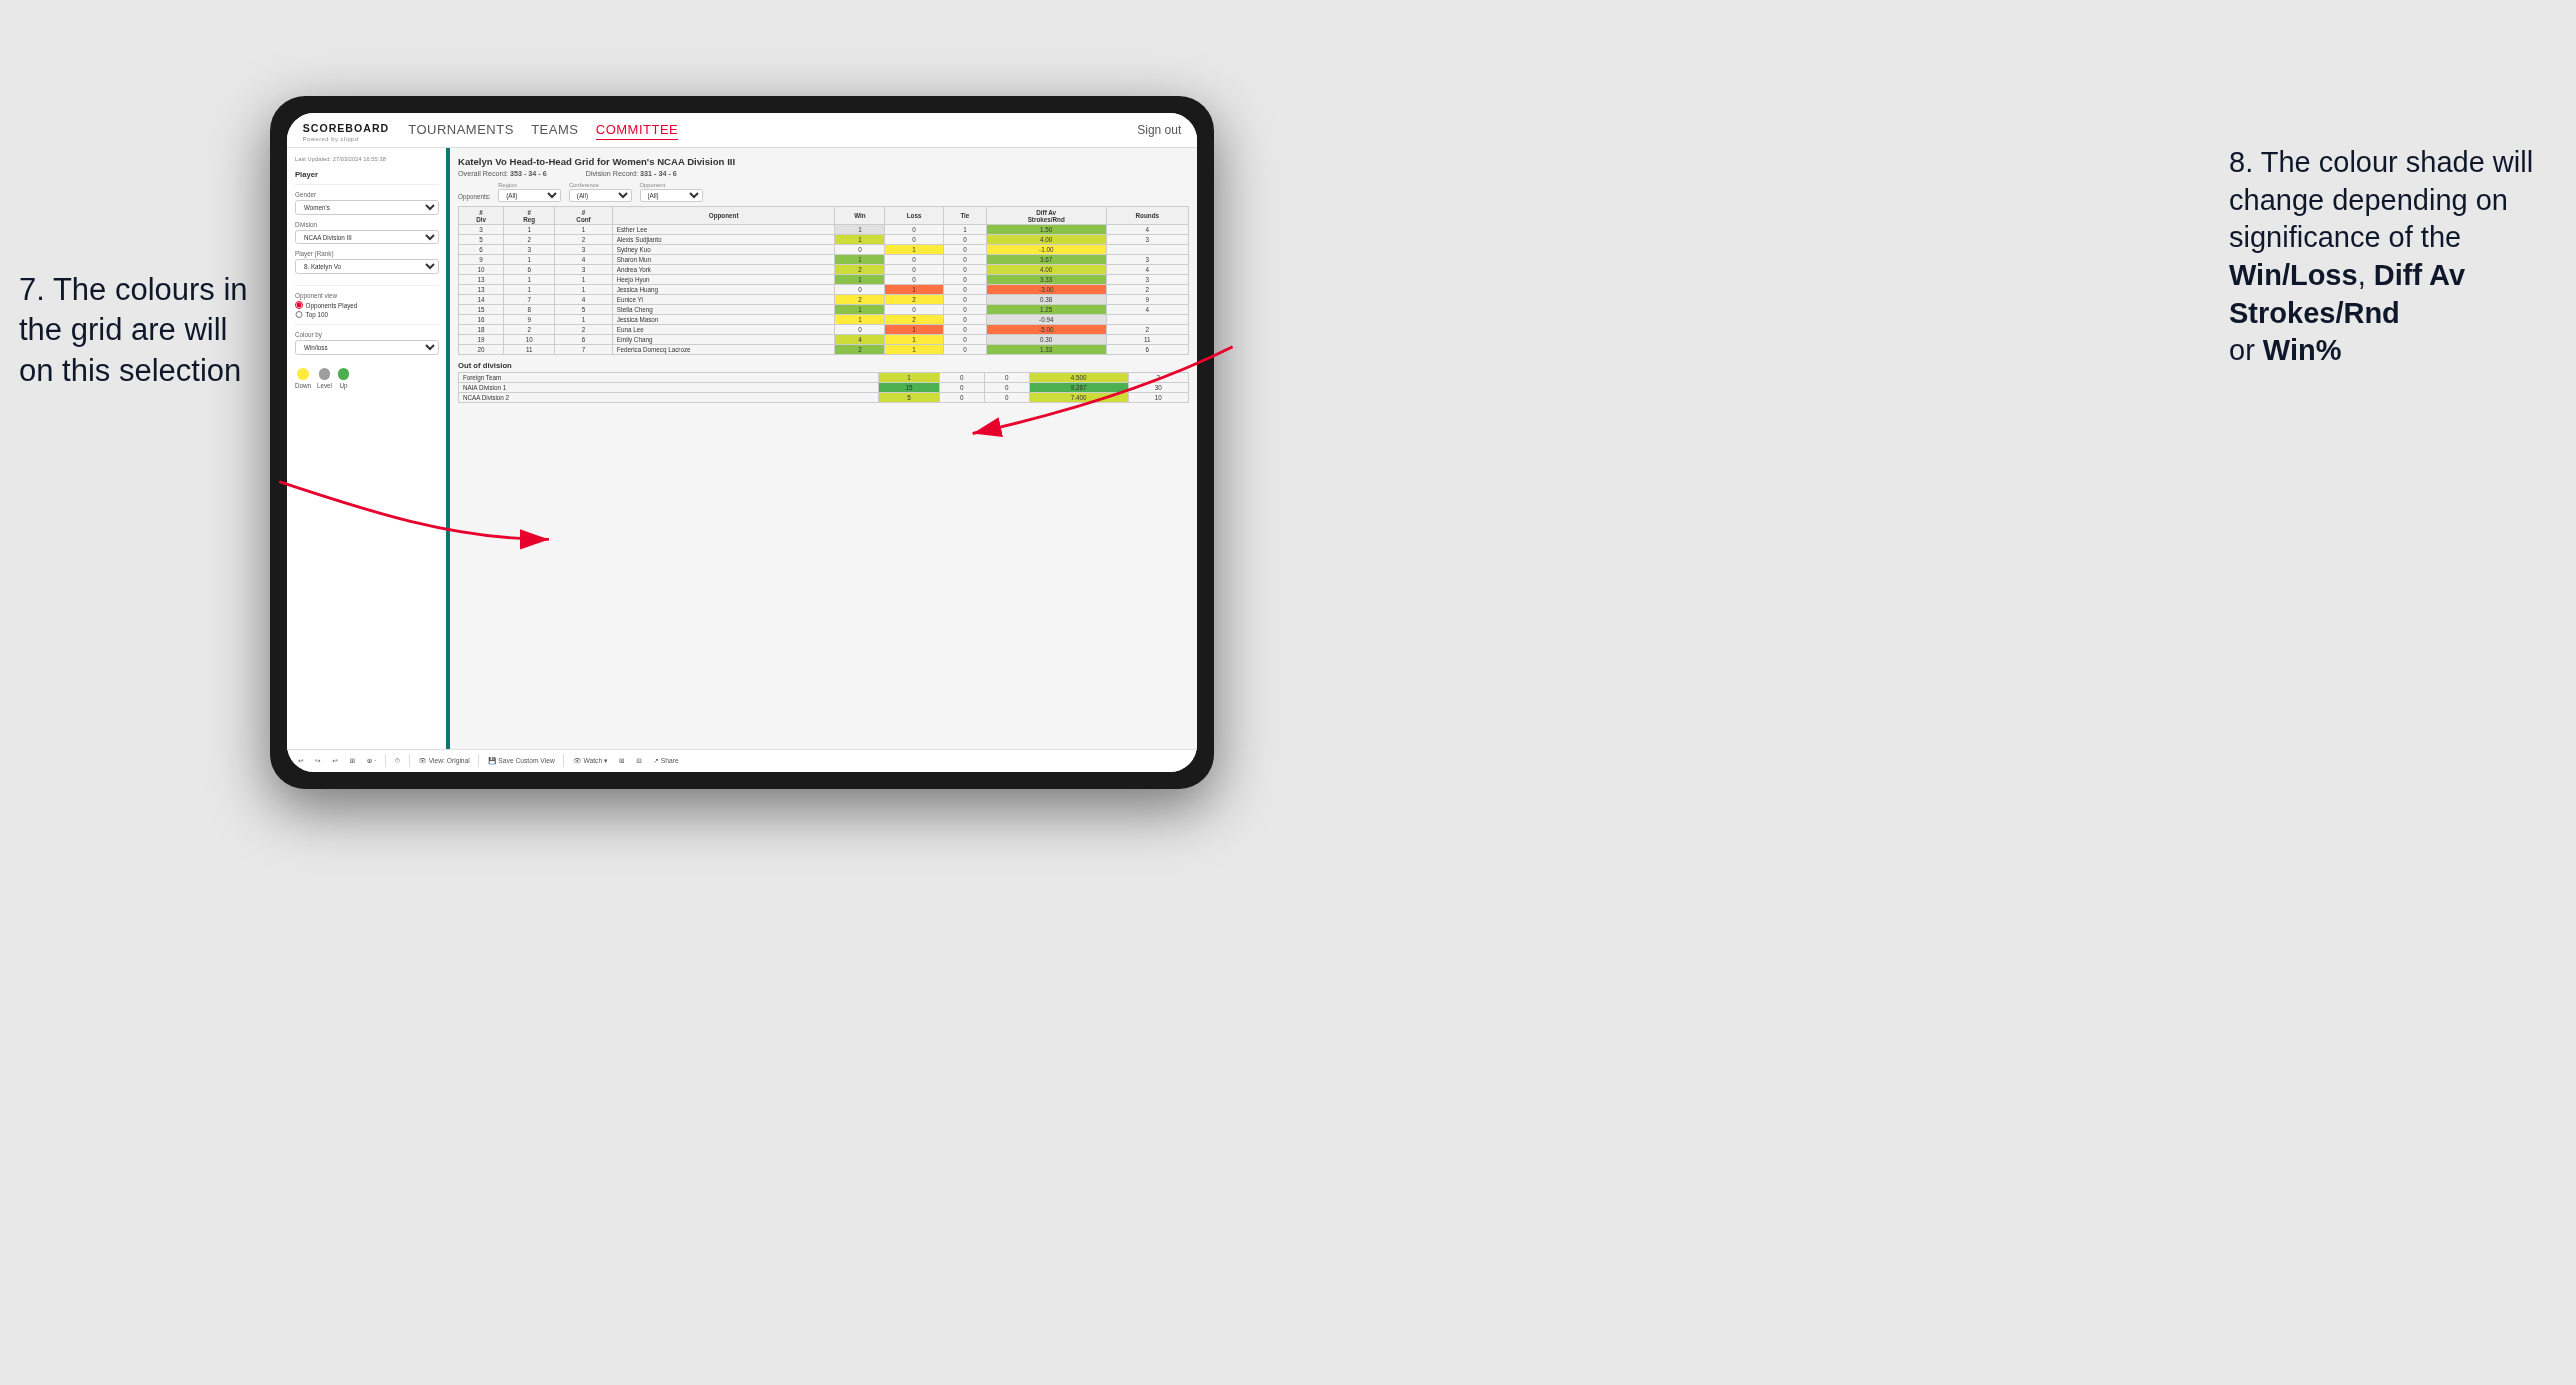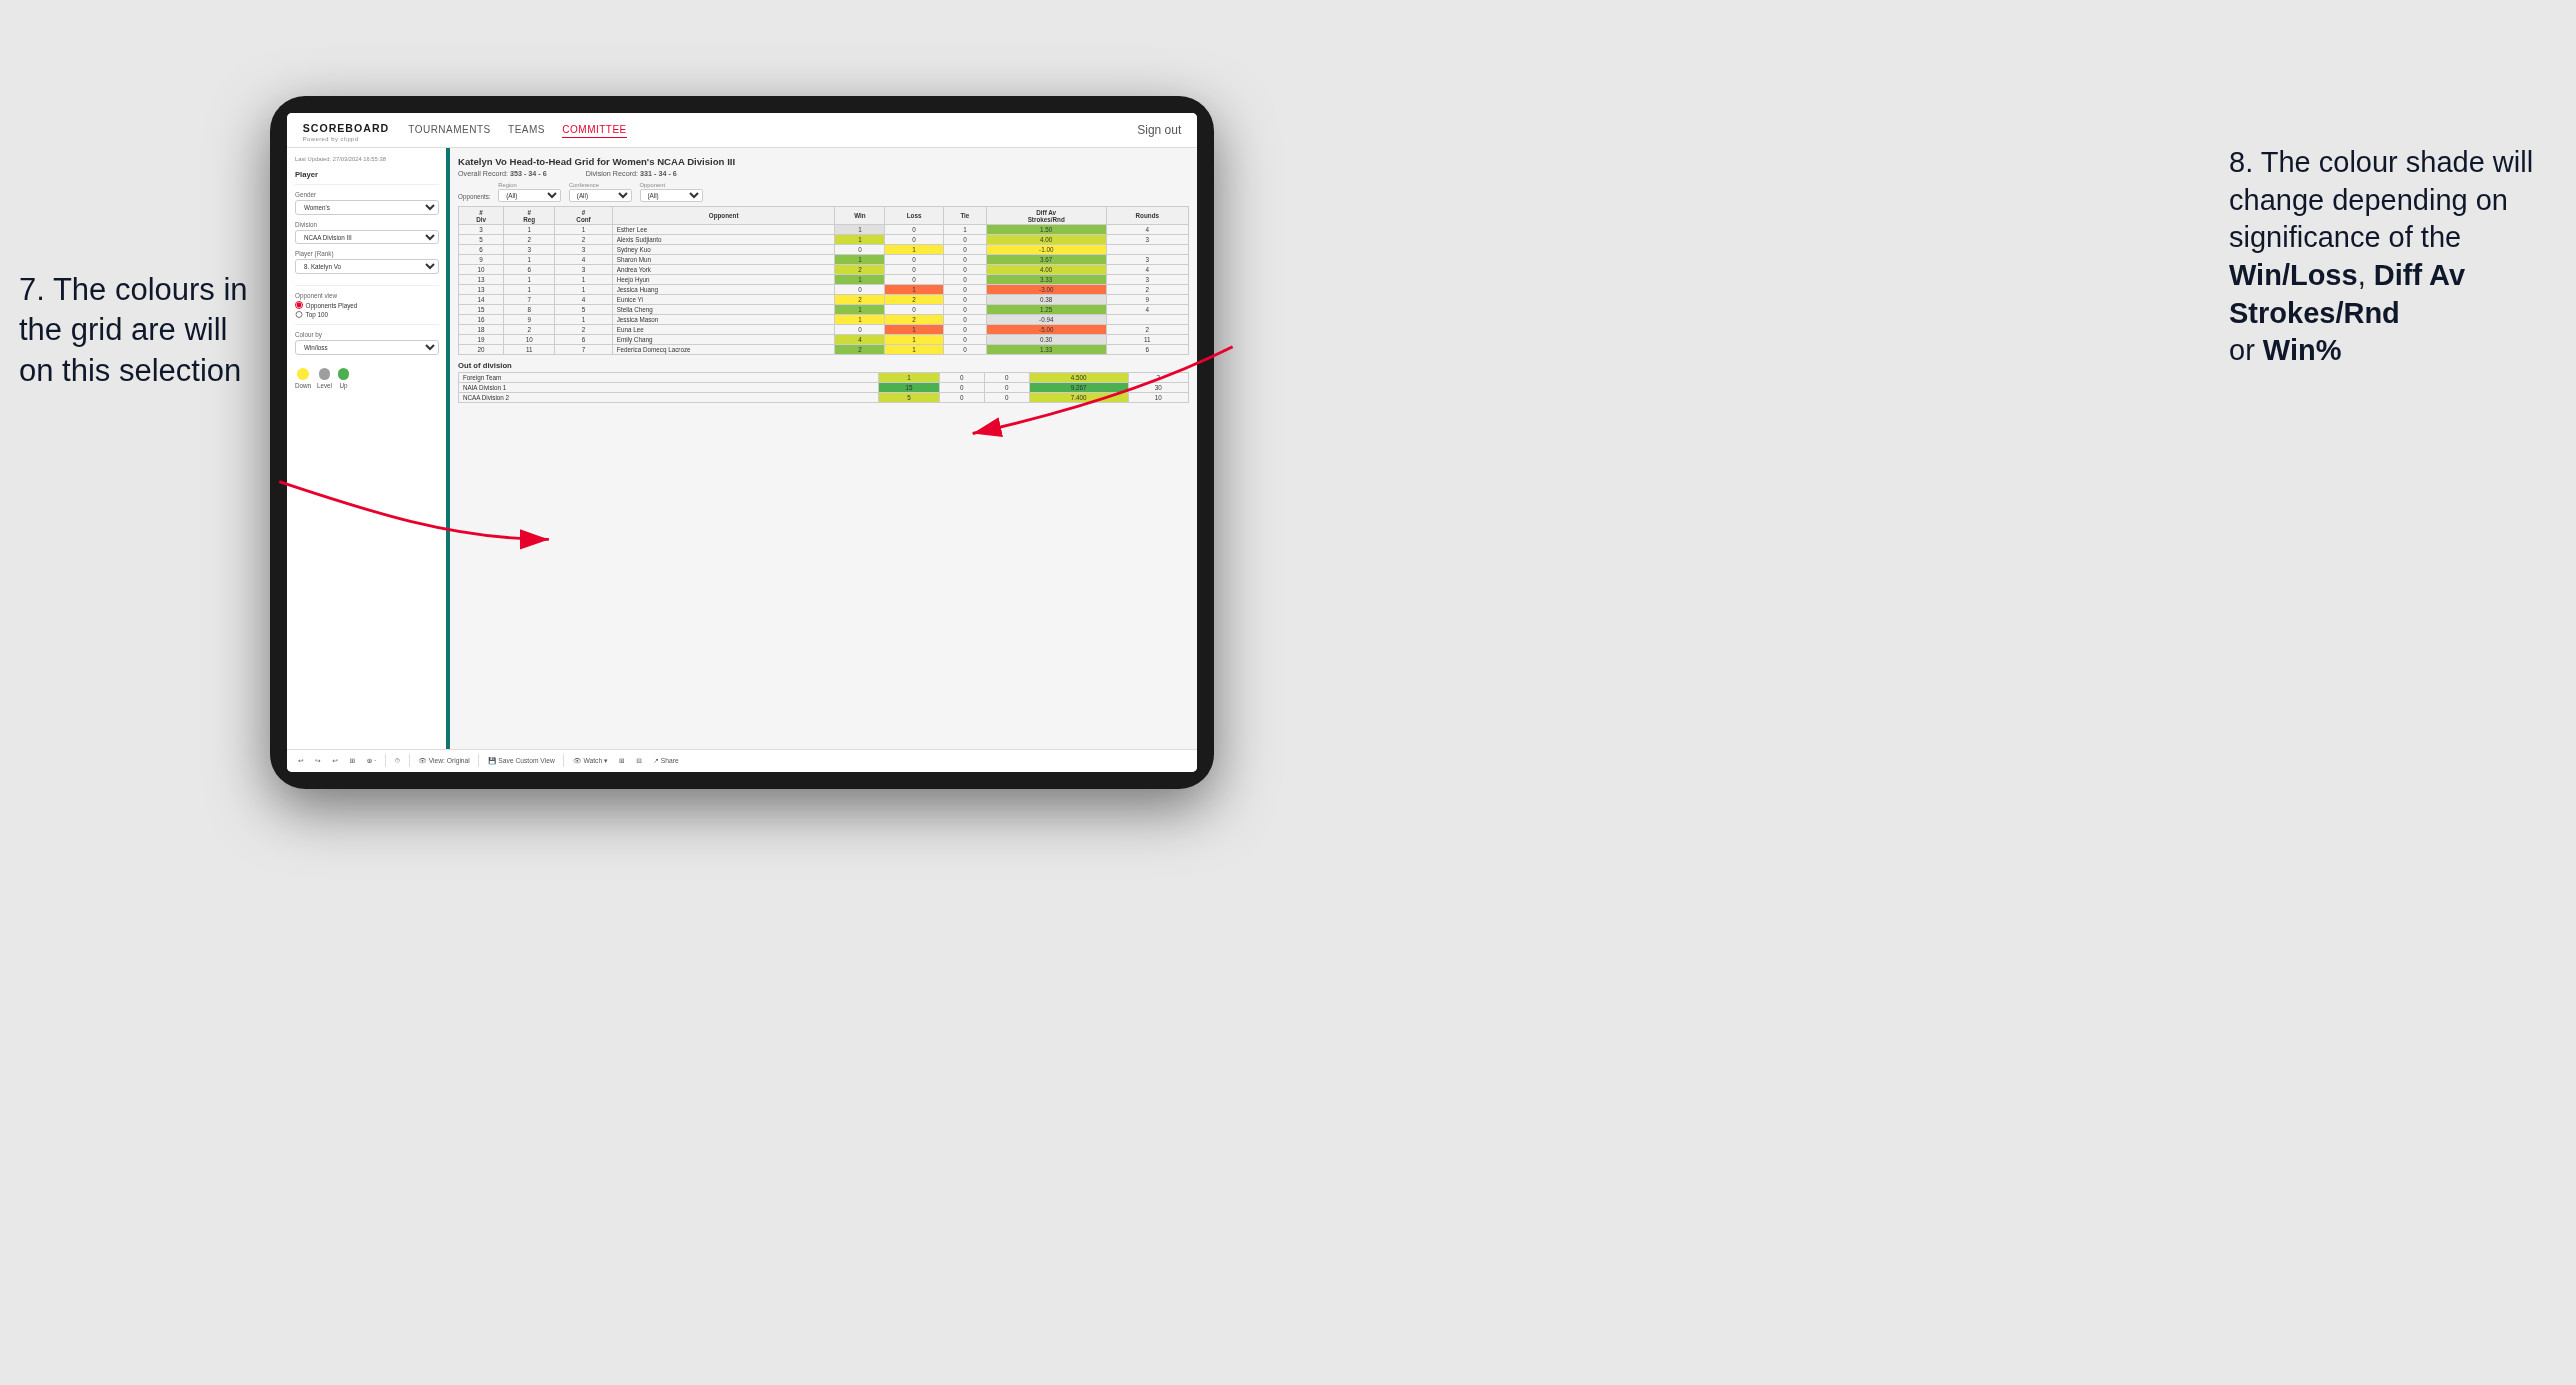--- a/index.html
+++ b/index.html
@@ -21,21 +21,21 @@
       height: 693px;
       background: #1a1a1a;
       border-radius: 35px;
       padding: 17.3px;
       box-shadow: 0 19px 58px rgba(0,0,0,0.5);
     }
     .tablet-screen {
       width: 100%;
       height: 100%;
       background: #fff;
-      border-radius: 5px;
+      border-radius: 27px;
       overflow: hidden;
       display: flex;
       flex-direction: column;
     }
 
     
     .app-navbar {
       background: #fff;
       border-bottom: 1px solid #ddd;
       padding: 0 15.4px;
@@ -58,21 +58,21 @@
       color: #888;
       display: block;
       letter-spacing: 0.5px;
     }
     .nav-items {
       display: flex;
       gap: 17.3px;
       flex: 1;
     }
     .nav-item {
-      font-size: 10px;
+      font-size: 13px;
       color: #555;
       cursor: pointer;
       padding: 1.9px 0;
       letter-spacing: 0.5px;
     }
     .nav-item.active {
       color: #e8002d;
       border-bottom: 1.9px solid #e8002d;
     }
     .nav-right {

